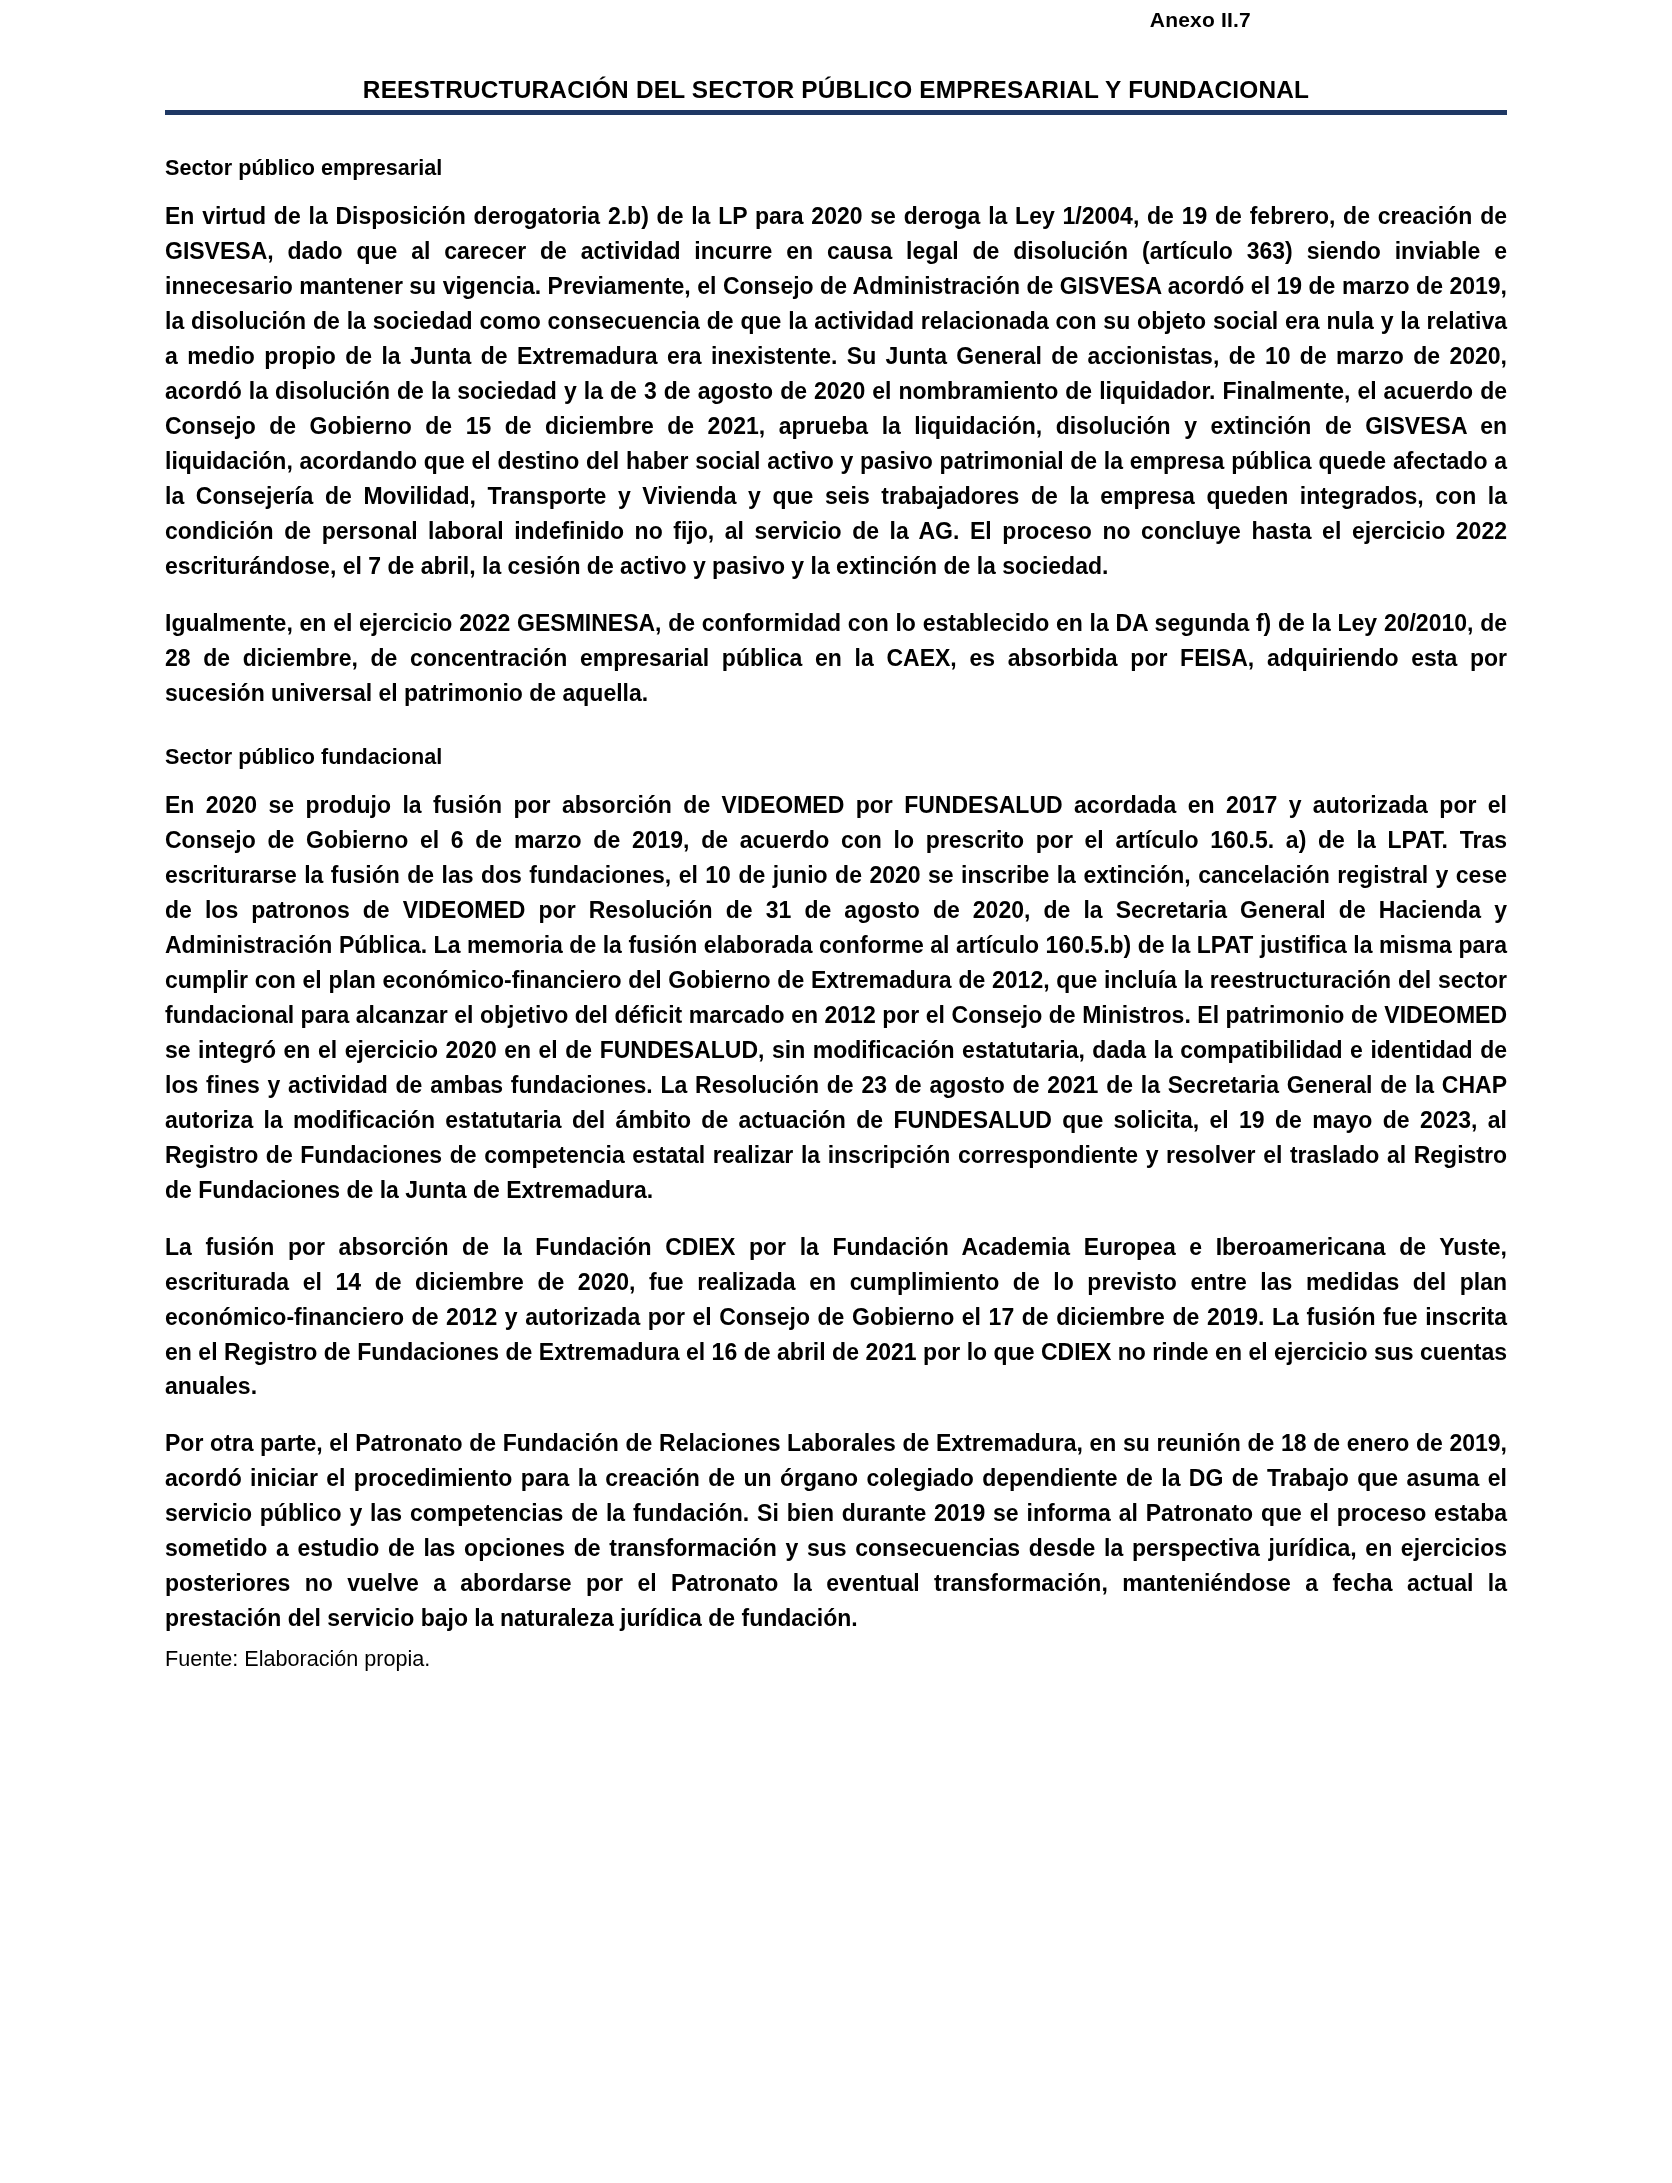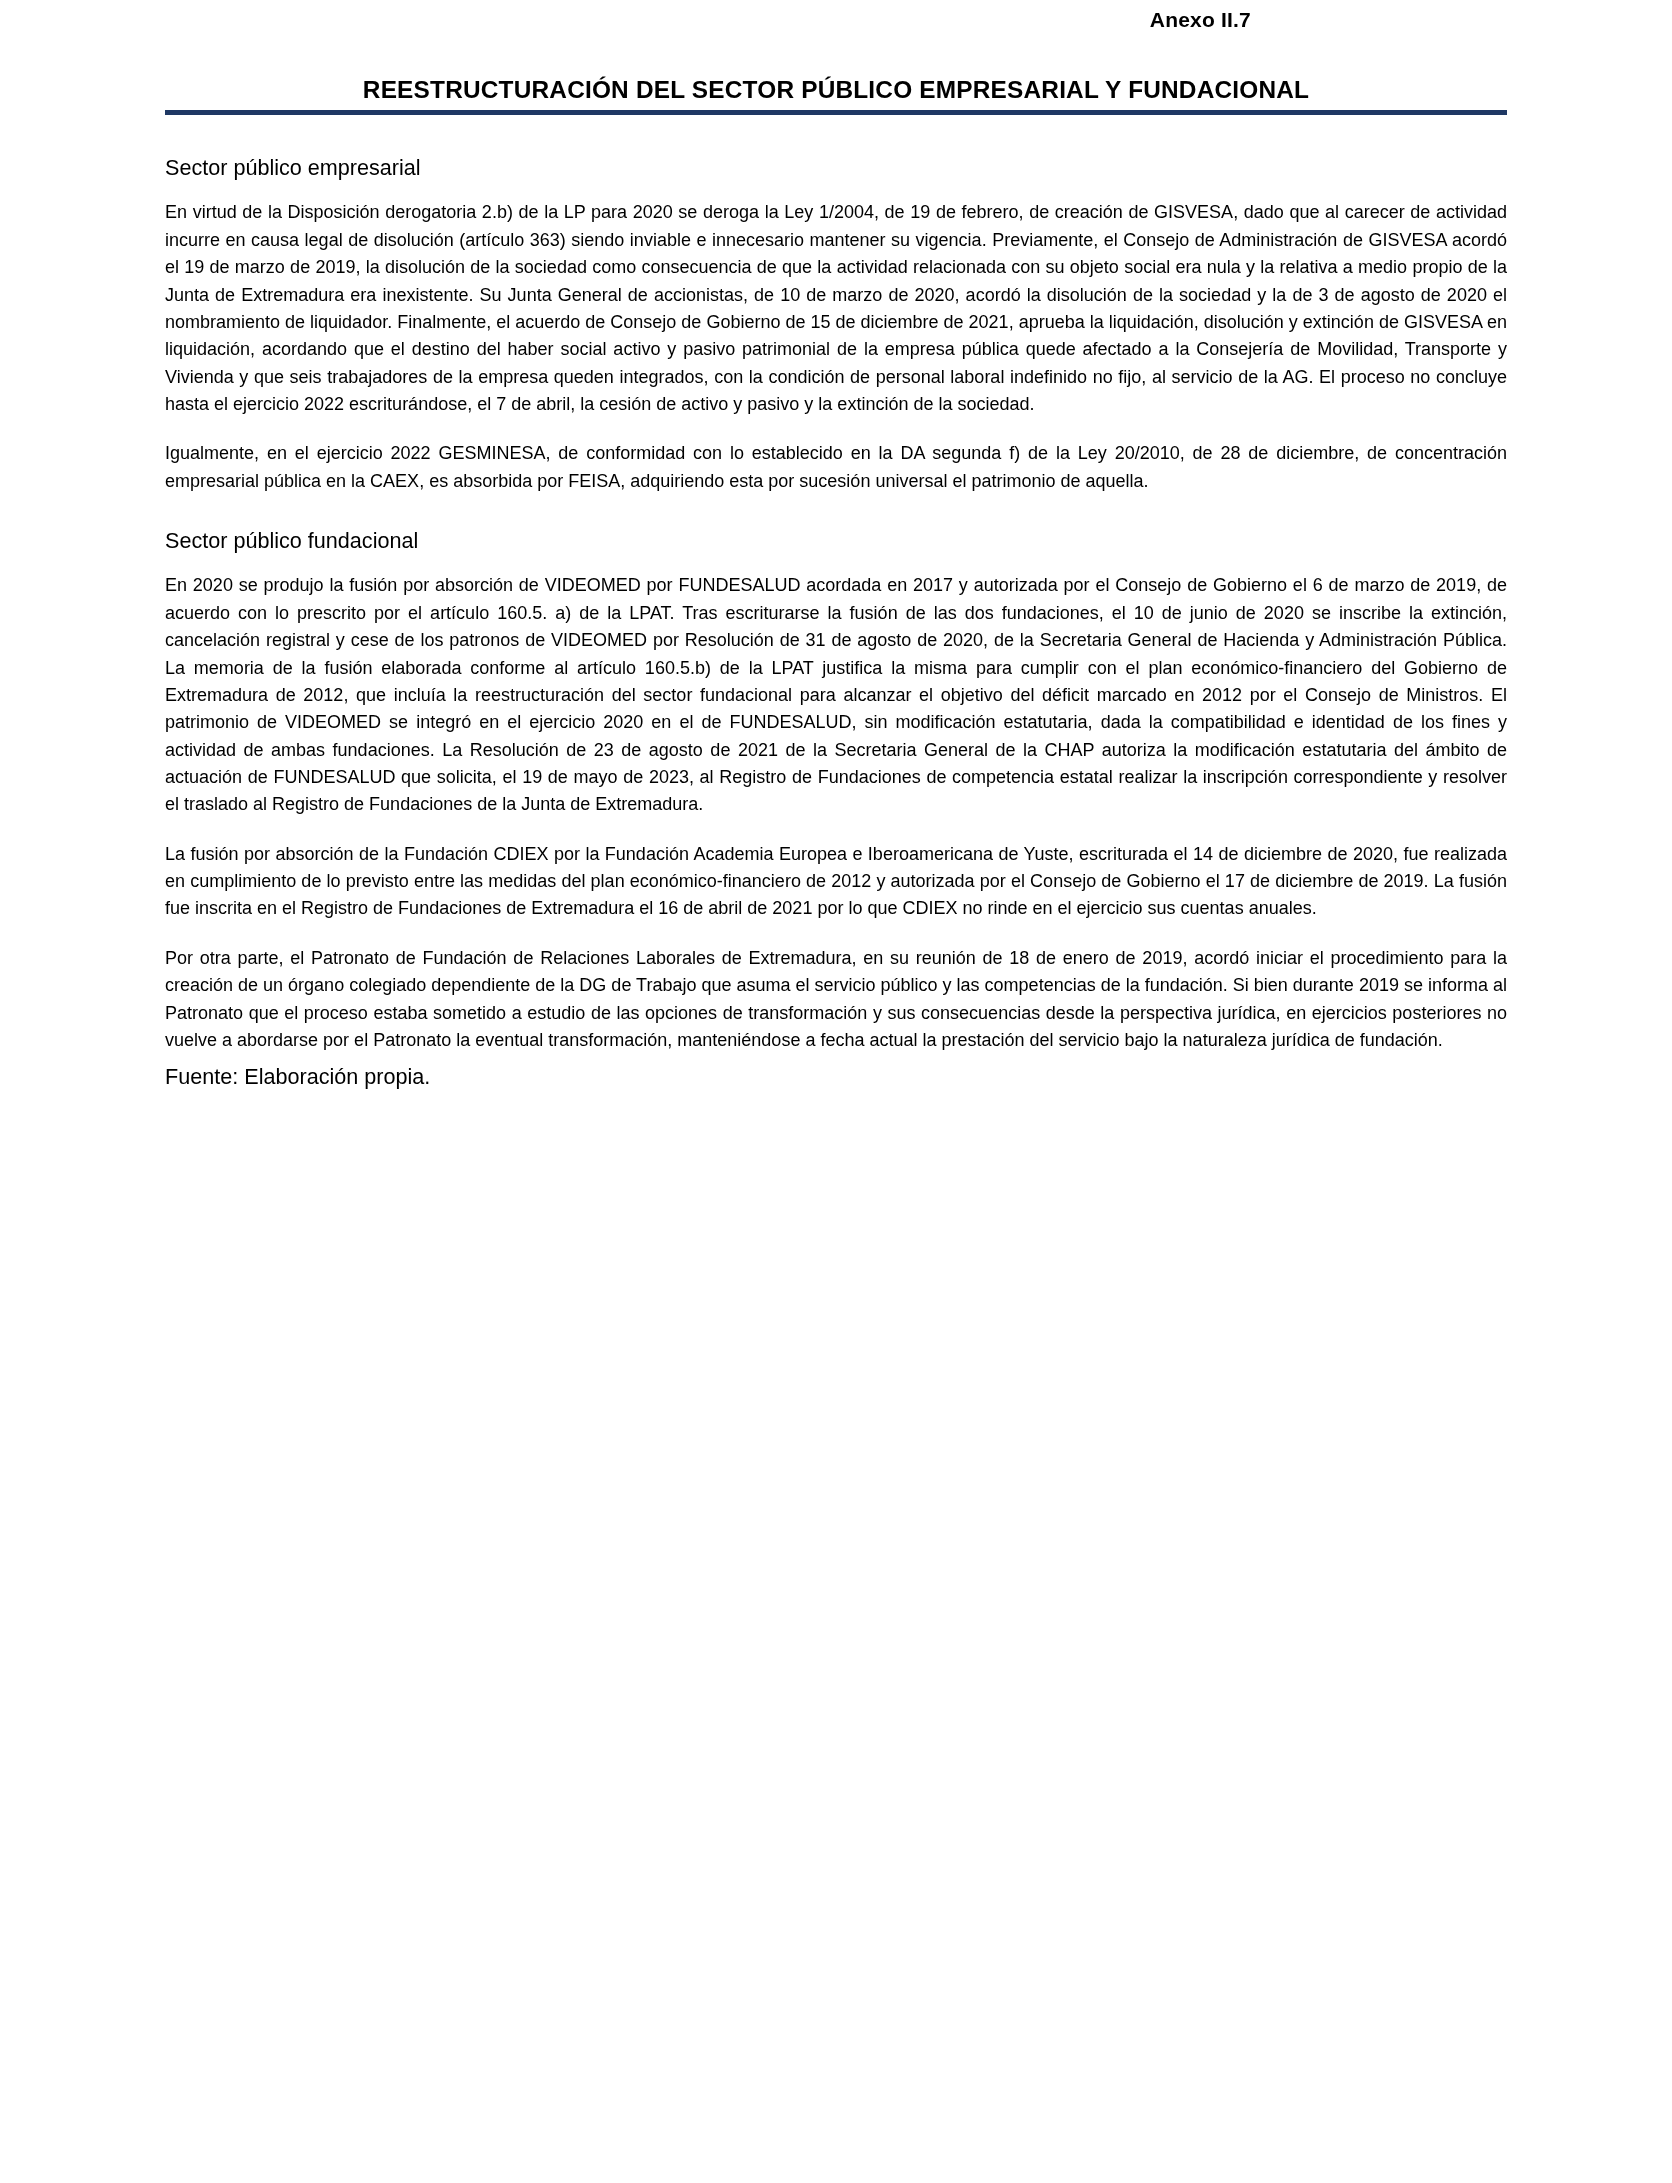--- a/index.html
+++ b/index.html
@@ -48,34 +48,35 @@
     background: #1f3864;
   }
   .content {
     position: absolute;
     top: 153px;
     left: 165px;
     width: 1342px;
   }
   h2.section-heading {
     font-size: 21.6px;
-    font-weight: normal;
+    font-weight: bold;
     margin: 0 0 17.3px 0;
     line-height: 1.35;
   }
   h2.section-heading.second {
     margin-top: 31px;
   }
   p.body-par {
-    font-size: 18px;
+    font-size: 23px;
     line-height: 1.52;
     margin: 0 0 22px 0;
     text-align: justify;
     text-justify: inter-word;
     hyphens: none;
+    font-weight: bold;
   }
   p.body-par.tight {
     margin-bottom: 7px;
   }
   p.source-note {
     font-size: 21.6px;
     line-height: 1.45;
     margin: 3.1px 0 0 0;
     text-align: left;
   }

